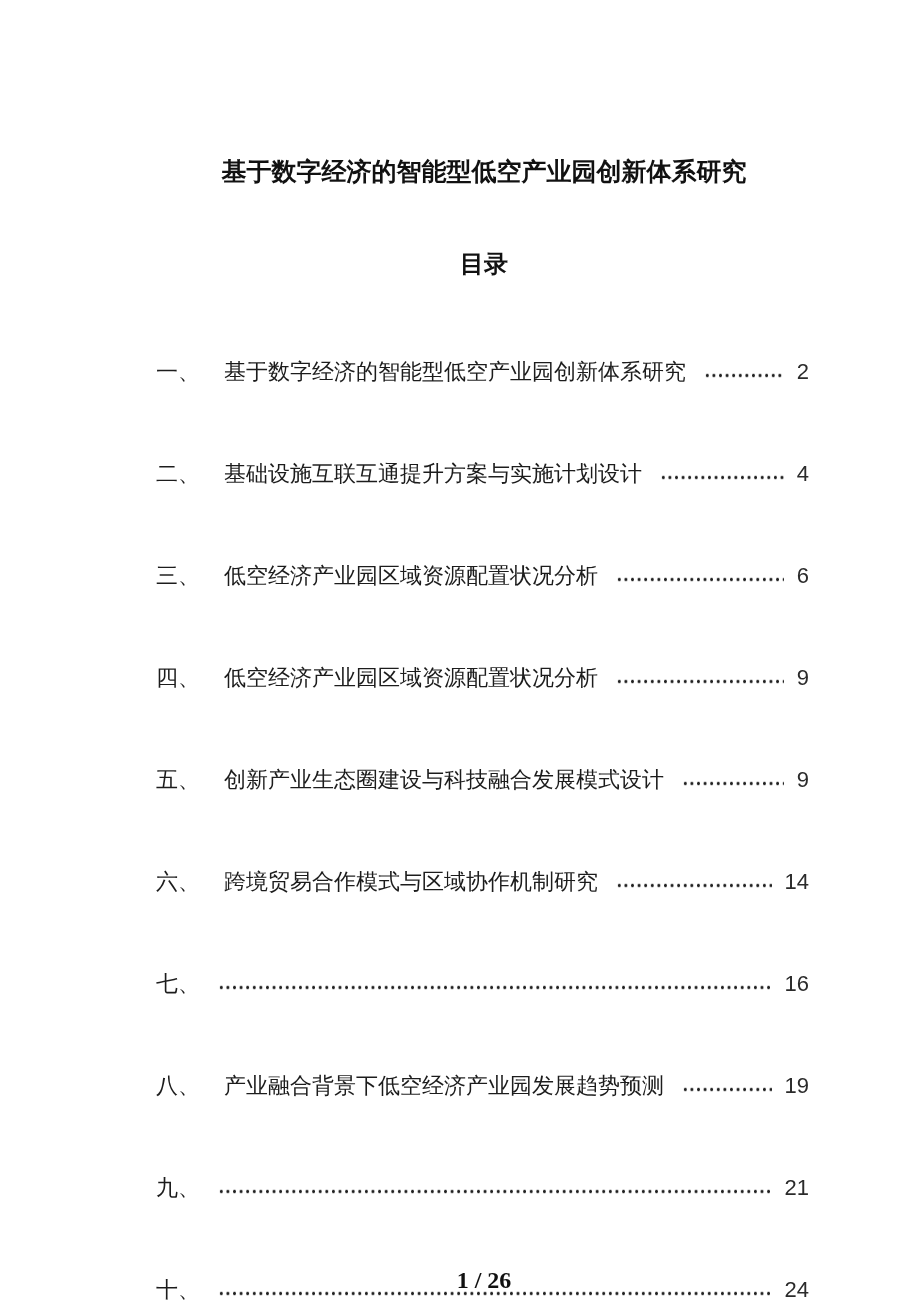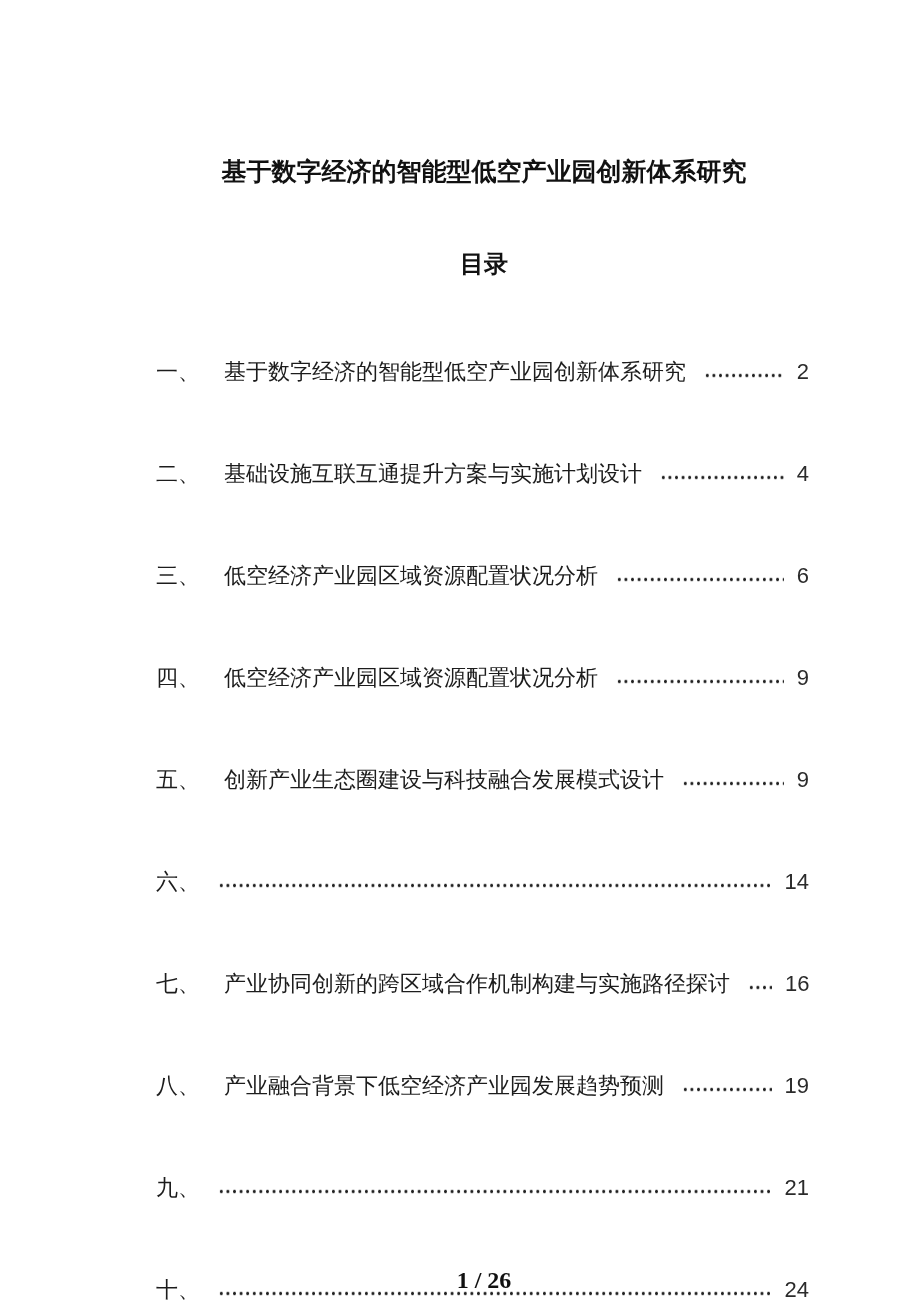--- a/index.html
+++ b/index.html
@@ -125,27 +125,27 @@
 
     <div class="toc-row">
       <span class="toc-num">五、</span>
       <span class="toc-title">创新产业生态圈建设与科技融合发展模式设计</span>
       <span class="toc-leader"></span>
       <span class="toc-page">9</span>
     </div>
 
     <div class="toc-row">
       <span class="toc-num">六、</span>
+      <span class="toc-title">跨境贸易合作模式与区域协作机制研究</span>
       <span class="toc-leader"></span>
       <span class="toc-page">14</span>
     </div>
 
     <div class="toc-row">
       <span class="toc-num">七、</span>
-      <span class="toc-title">产业协同创新的跨区域合作机制构建与实施路径探讨</span>
       <span class="toc-leader"></span>
       <span class="toc-page">16</span>
     </div>
 
     <div class="toc-row">
       <span class="toc-num">八、</span>
       <span class="toc-title">产业融合背景下低空经济产业园发展趋势预测</span>
       <span class="toc-leader"></span>
       <span class="toc-page">19</span>
     </div>

